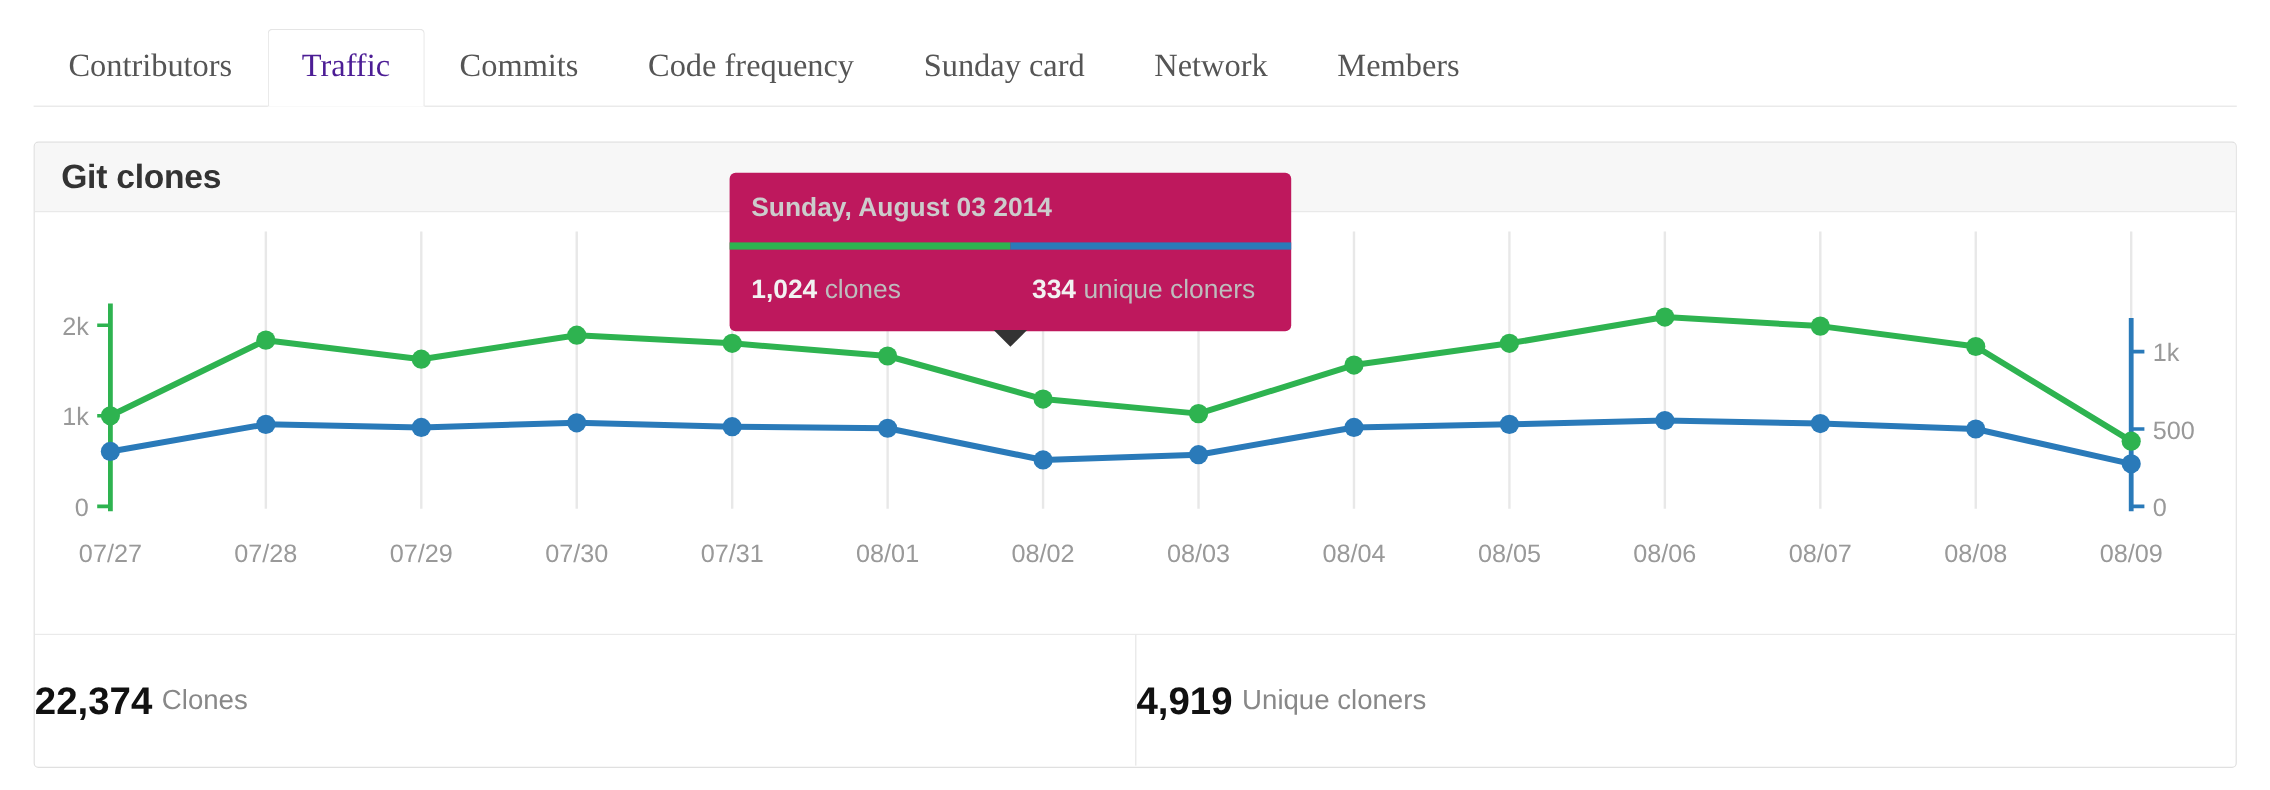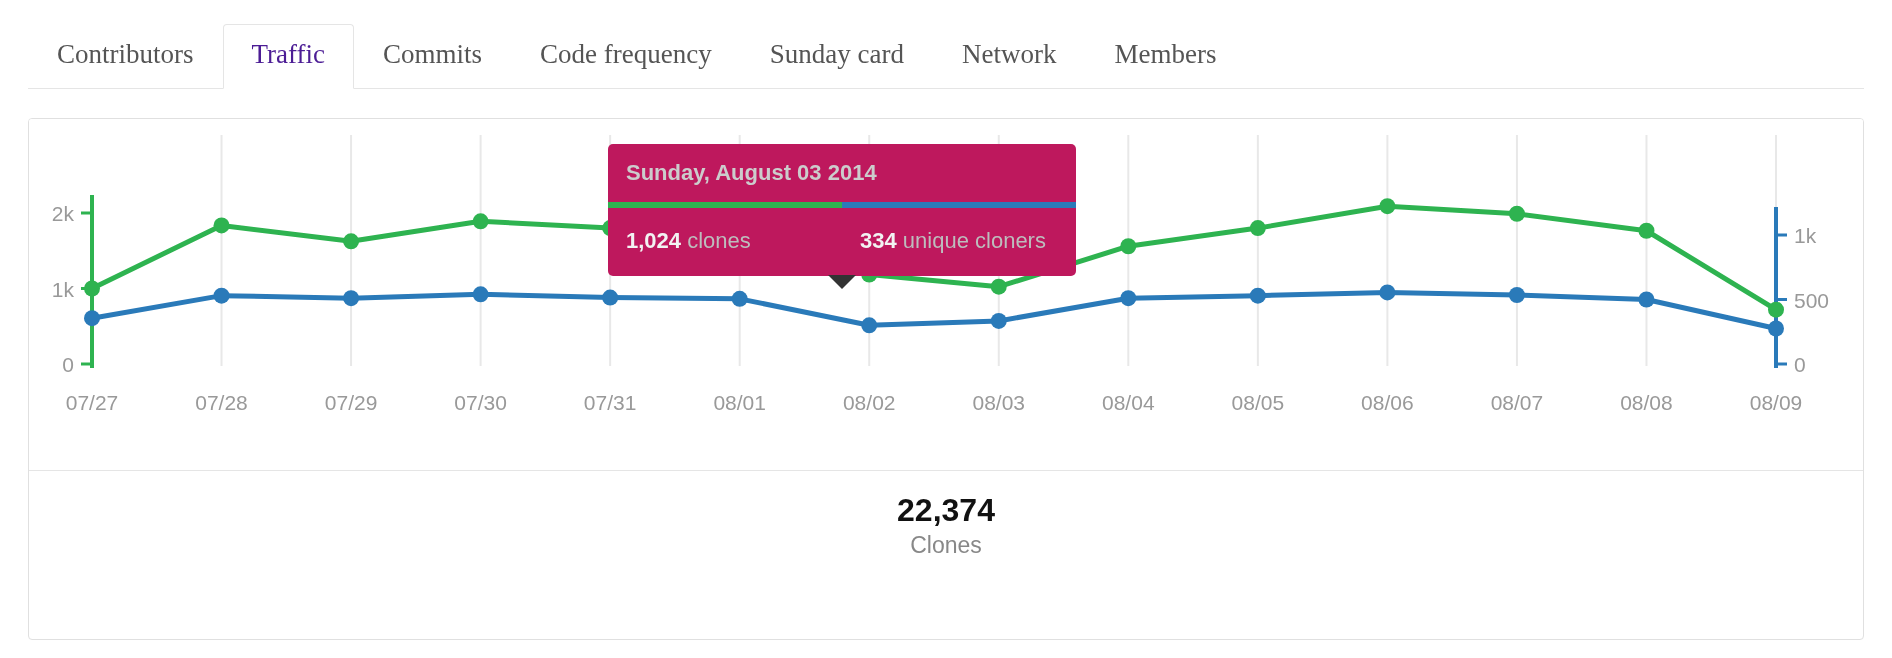--- a/index.html
+++ b/index.html
@@ -66,22 +66,22 @@
   .graph-svg { position: absolute; left: 0; top: 0; }
 
   
   .card-footer {
     display: flex;
     height: 110px;
     border-top: 1px solid #e5e5e5;
   }
   .stat {
     flex: 1 1 50%;
-    display: flex; flex-direction: column;
-    align-items: center; justify-content: center;
+    display: flex; flex-direction: row;
+    align-items: center; 
     gap: 8px;
   }
   .stat + .stat { border-left: 1px solid #e5e5e5; }
   .stat-value { font-size: 32px; font-weight: bold; color: #111111; line-height: 1; }
   .stat-label { font-size: 23px; color: #888888; line-height: 1; }
 
   
   .tooltip {
     position: absolute;
     left: 608px; top: 144px;
@@ -131,20 +131,23 @@
         <a class="tab">Code frequency</a>
         <a class="tab">Sunday card</a>
         <a class="tab">Network</a>
         <a class="tab">Members</a>
       </div>
     <div class="tabnav-rule"></div>
   </nav>
 
   <section class="card">
 
+    <div class="card-header">
+      <h2 class="card-title">Git clones</h2>
+    </div>
 
     <div class="graph-wrap">
       <svg class="graph-svg" id="graph" width="1834" height="351">
           <line x1="192.53846153846155" y1="16" x2="192.53846153846155" y2="247" stroke="#e8e8e8" stroke-width="2"></line>
           <line x1="322.0769230769231" y1="16" x2="322.0769230769231" y2="247" stroke="#e8e8e8" stroke-width="2"></line>
           <line x1="451.61538461538464" y1="16" x2="451.61538461538464" y2="247" stroke="#e8e8e8" stroke-width="2"></line>
           <line x1="581.1538461538462" y1="16" x2="581.1538461538462" y2="247" stroke="#e8e8e8" stroke-width="2"></line>
           <line x1="710.6923076923077" y1="16" x2="710.6923076923077" y2="247" stroke="#e8e8e8" stroke-width="2"></line>
           <line x1="840.2307692307693" y1="16" x2="840.2307692307693" y2="247" stroke="#e8e8e8" stroke-width="2"></line>
           <line x1="969.7692307692308" y1="16" x2="969.7692307692308" y2="247" stroke="#e8e8e8" stroke-width="2"></line>
@@ -213,20 +216,24 @@
           <text x="1617.4615384615386" y="291" text-anchor="middle" font-size="21" fill="#999999">08/08</text>
           <text x="1747" y="291" text-anchor="middle" font-size="21" fill="#999999">08/09</text>
         </svg>
     </div>
 
     <div class="card-footer" id="footer-stats">
         <div class="stat">
           <div class="stat-value">22,374</div>
           <div class="stat-label">Clones</div>
         </div>
+        <div class="stat">
+          <div class="stat-value">4,919</div>
+          <div class="stat-label">Unique cloners</div>
+        </div>
       </div>
 
   </section>
 
   <div class="tooltip">
     <div class="tooltip-title">Sunday, August 03 2014</div>
     <div class="tooltip-bars">
       <div class="tooltip-bar green"></div>
       <div class="tooltip-bar blue"></div>
     </div>

